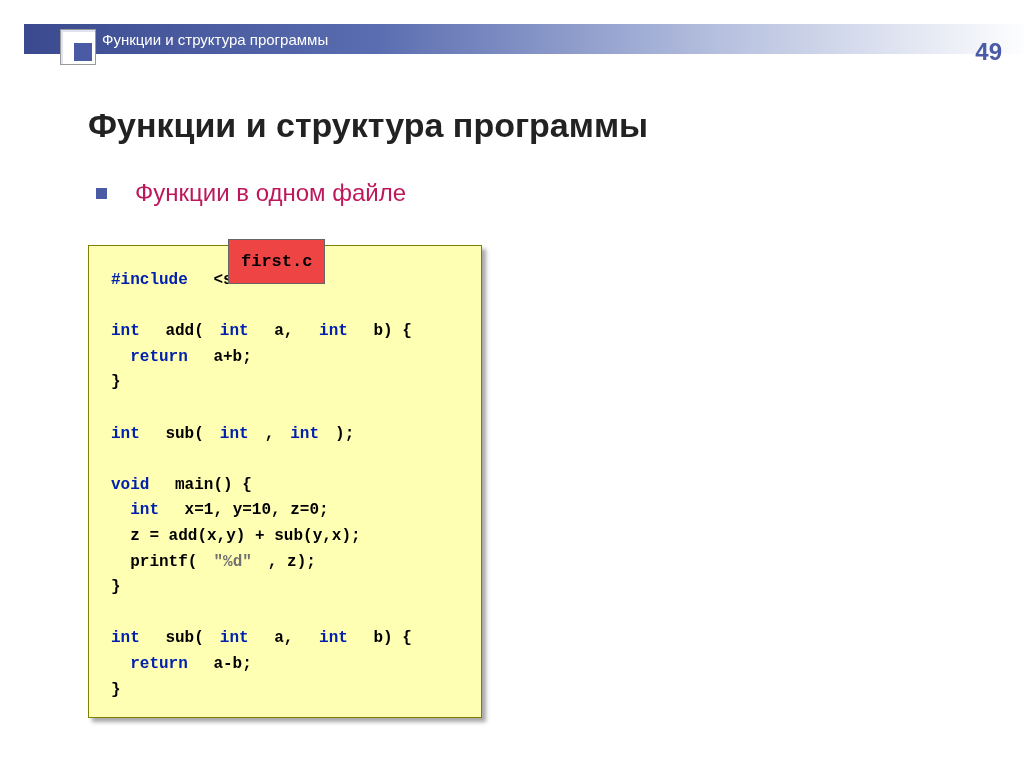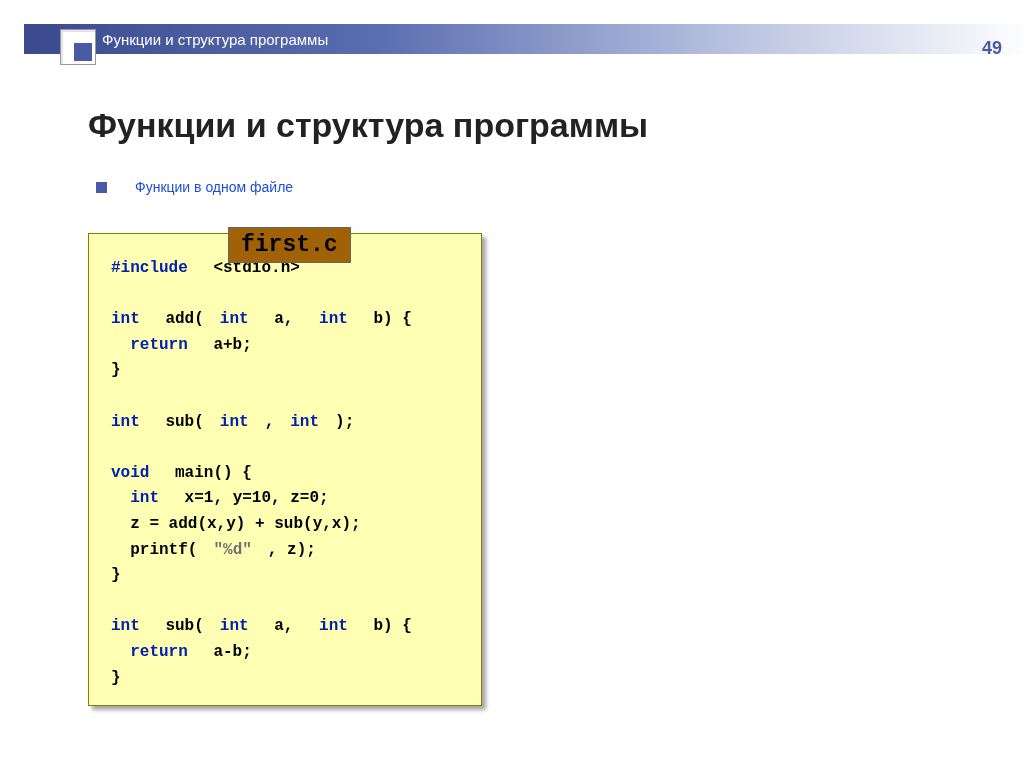--- a/index.html
+++ b/index.html
@@ -26,45 +26,45 @@
   }
   .header-text {
     margin-left: 78px;
     color: #fff; font-size: 15px;
   }
   .page-number {
     position: absolute;
     right: 22px; top: 6px;
     color: #4a5aa5;
     font-weight: bold;
-    font-size: 18px;
+    font-size: 24px;
   }
   .content { padding: 36px 56px 0 56px; }
   .title { font-size: 34px; font-weight: bold; color: #222; margin-bottom: 26px; }
   .bullet-row { display: flex; align-items: center; margin-bottom: 30px; }
   .bullet {
     width: 11px; height: 11px;
     background: #4a5aa5;
     margin-right: 20px;
     flex-shrink: 0;
   }
-  .bullet-text { font-size: 14px; color: #1d4ed8; text-align: right; }
+  .bullet-text { font-size: 24px; color: #be185d; text-align: right; }
   .code-wrap {
     position: relative;
     width: 410px;
     margin-left: 0px;
   }
   .code-tab {
     position: absolute;
     top: -14px; left: 140px;
-    background: #a16207;
+    background: #ef4444;
     border: 1px solid #666;
-    padding: 4px 12px;
+    padding: 12px 12px;
     font-family: "Courier New", monospace;
-    font-size: 23px; font-weight: bold;
+    font-size: 17px; font-weight: bold;
     z-index: 2;
   }
   .code-box {
     background: #ffffb3;
     border: 1.5px solid #808000;
     box-shadow: 4px 4px 4px rgba(0,0,0,0.35);
     padding: 22px 14px 14px 14px;
     font-family: "Courier New", monospace;
     font-size: 16px;
     font-weight: bold;

